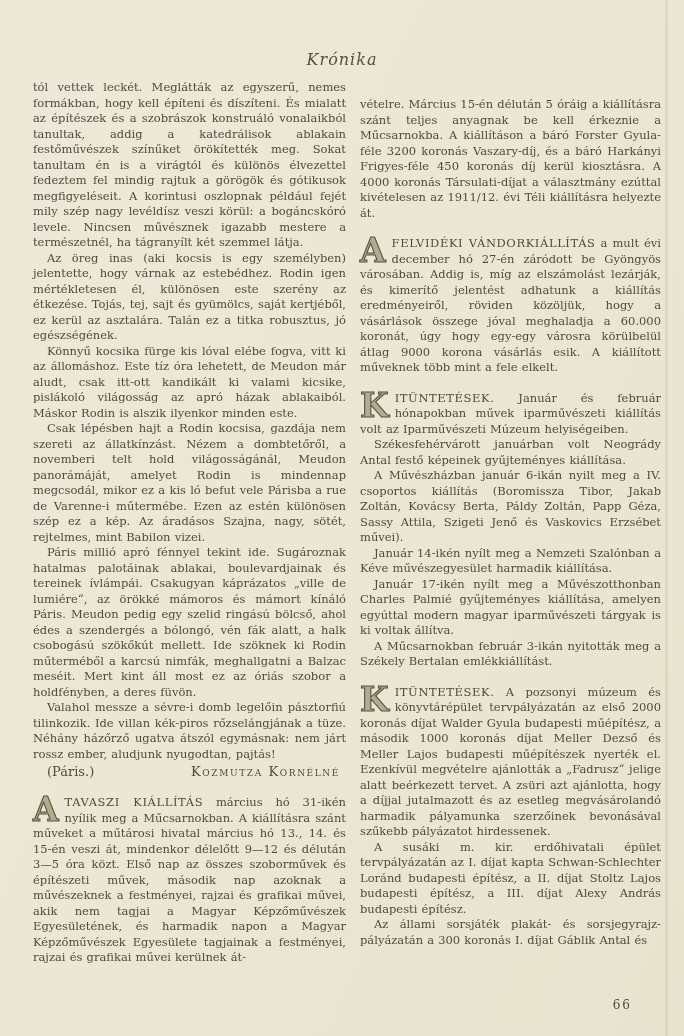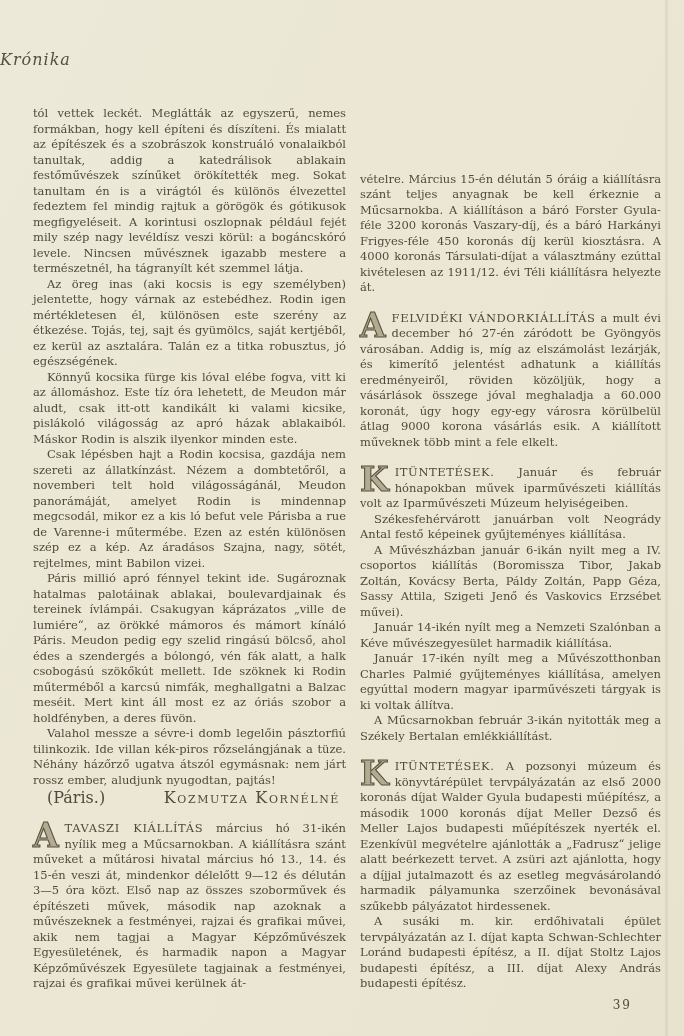--- a/index.html
+++ b/index.html
@@ -11,44 +11,44 @@
     overflow: hidden;
     font-family: "DejaVu Serif", serif;
     color: #4f4a3d;
   }
   .crease {
     position: absolute; top: 0; bottom: 0; right: 16px; width: 3px;
     background: rgba(120,110,88,0.10);
   }
   .header {
     position: absolute; top: 50px; left: 0; width: 100%;
-    text-align: left;
+    text-align: center;
     font-style: italic;
     font-size: 16px;
     letter-spacing: 1px;
     color: #55503f;
   }
   .columns {
-    position: absolute; top: 106px; left: 33px;
+    position: absolute; top: 80px; left: 33px;
     display: flex; gap: 14px;
-    align-items: flex-end;
+    align-items: center;
   }
   .col-left  { width: 313px; }
   .col-right { width: 301px; }
   p.body {
     margin: 0;
     font-size: 11.5px;
     line-height: 15.5px;
     text-align: justify;
     word-spacing: 0.5px;
   }
   p.indent { text-indent: 14px; }
   .dateline-row {
     display: flex; justify-content: space-between;
-    font-size: 16px; line-height: 16px; margin-top: 2px;
+    font-size: 13px; line-height: 16px; margin-top: 2px;
     padding-left: 14px; padding-right: 6px;
   }
   .signature {
     font-variant: small-caps;
     letter-spacing: 1.6px;
   }
   .section { margin-top: 15px; }
   .dropcap {
     float: left;
     font-size: 33px;
@@ -125,20 +125,21 @@
         <p class="body indent">A Műcsarnokban február 3-ikán nyitották meg a Székely Bertalan emlékkiállítást.</p>
       </div>
 
       <div class="section">
         <p class="body">
           <span class="dropcap">K</span>
           <span class="sec-title">ITÜNTETÉSEK.</span>
           <span>A pozsonyi múzeum és könyvtárépület tervpályázatán az első 2000 koronás díjat Walder Gyula budapesti műépítész, a második 1000 koronás díjat Meller Dezső és Meller Lajos budapesti műépítészek nyerték el. Ezenkívül megvételre ajánlották a „Fadrusz“ jelige alatt beérkezett tervet. A zsüri azt ajánlotta, hogy a díjjal jutalmazott és az esetleg megvásárolandó harmadik pályamunka szerzőinek bevonásával szűkebb pályázatot hirdessenek.</span>
         </p>
         <p class="body indent">A susáki m. kir. erdőhivatali épület tervpályázatán az I. díjat kapta Schwan-Schlechter Loránd budapesti építész, a II. díjat Stoltz Lajos budapesti építész, a III. díjat Alexy András budapesti építész.</p>
+        <p class="body indent">Az állami sorsjáték plakát- és sorsjegyrajz-pályázatán a 300 koronás I. díjat Gáblik Antal és</p>
       </div>
     </div>
 
   </div>
 
-  <div class="page-num">39</div>
+  <div class="page-num">66</div>
   <div class="crease"></div>
 </div>
 
 </body></html>

